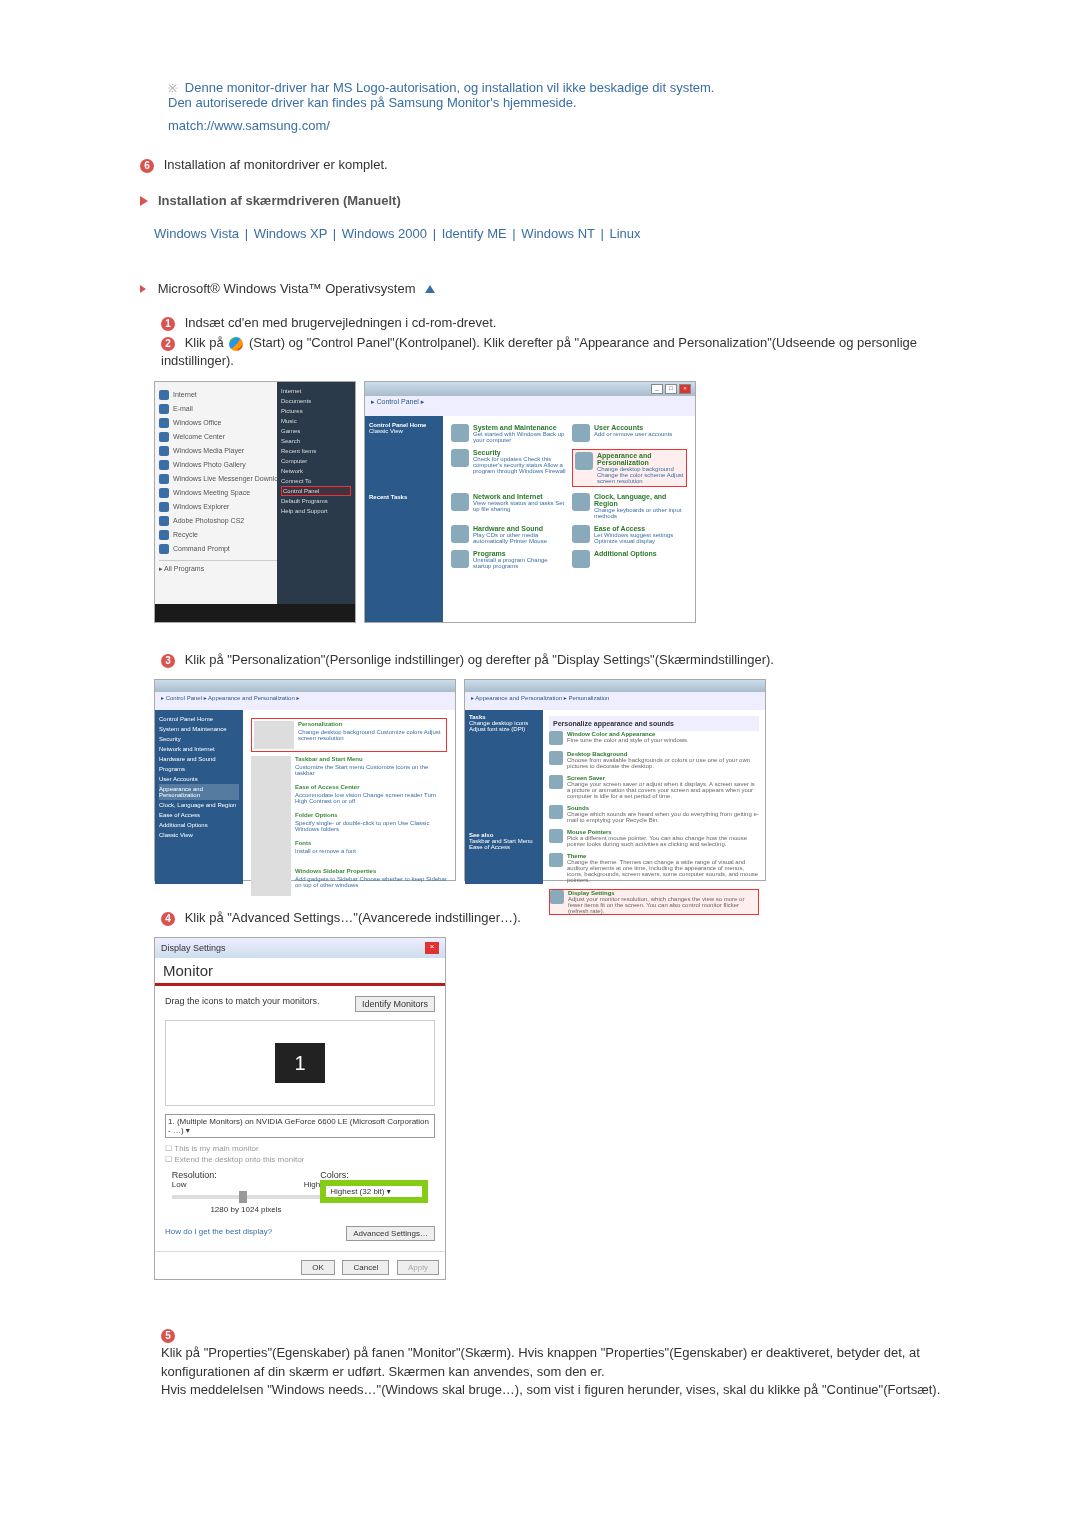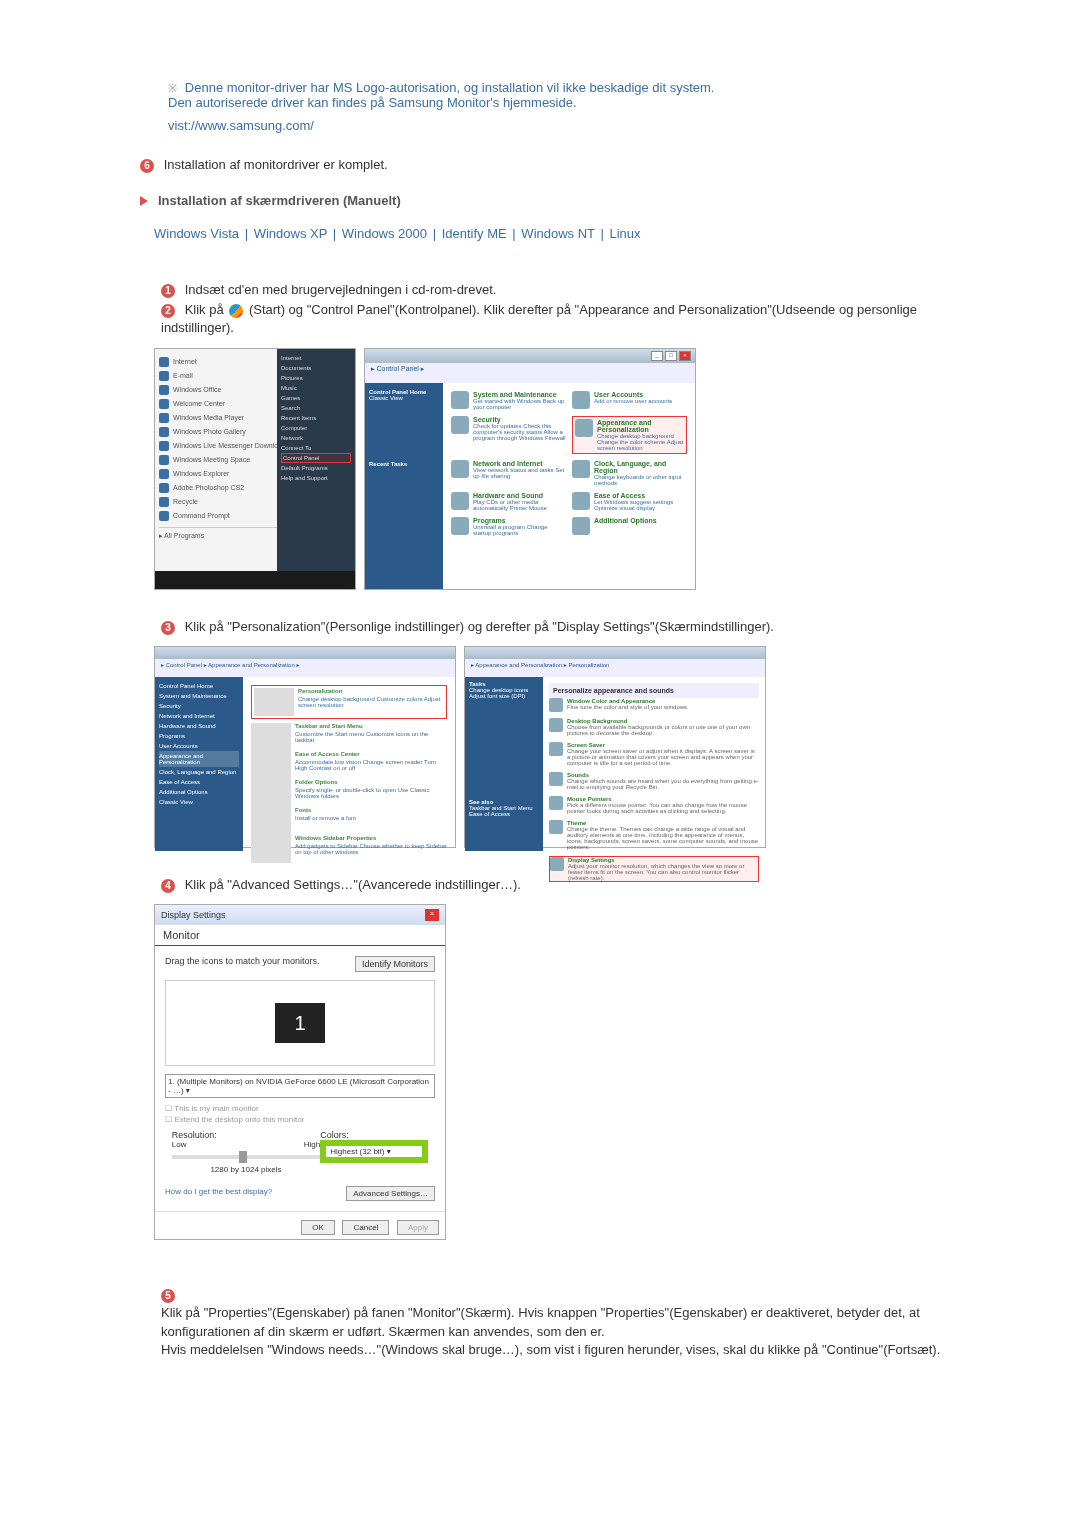--- a/index.html
+++ b/index.html
@@ -57,21 +57,21 @@
 .mock-d{width:300px;height:200px}
 .mock-d .hdr2{background:#eef;padding:4px;font-size:7px;color:#333;font-weight:bold}
 .mock-d .list{flex:1;padding:6px;font-size:6px}
 .mock-d .li{display:flex;gap:4px;margin-bottom:6px}
 .mock-d .li .ci{width:14px;height:14px;background:#8ab;border-radius:2px;flex-shrink:0}
 .mock-d .li .tt{color:#2b7a2b;font-weight:bold}
 .mock-d .li .dd{color:#666}
 .mock-e{width:290px}
 .mock-e .etitle{height:16px;background:linear-gradient(#eef,#cde);font-size:9px;padding:2px 6px;display:flex;justify-content:space-between;align-items:center}
 .mock-e .etitle .x{width:14px;height:12px;background:#d33;color:#fff;text-align:center;font-size:8px}
-.mock-e .tab{font-size:11px;padding:4px 8px;border-bottom:1px solid #b91c1c}
+.mock-e .tab{font-size:15px;padding:4px 8px;border-bottom:3px solid #b91c1c}
 .mock-e .eb{padding:10px;font-size:9px}
 .mock-e .drag-lbl{font-size:9px;color:#333}
 .mock-e .id-btn{float:right;border:1px solid #999;background:#eee;padding:2px 6px;font-size:9px}
 .mock-e .monbox{width:50px;height:40px;background:#222;color:#fff;font-size:20px;text-align:center;line-height:40px;margin:14px auto}
 .mock-e .sel{border:1px solid #999;padding:2px;font-size:8px;margin:6px 0}
 .mock-e .chk{font-size:8px;color:#999;margin:2px 0}
 .mock-e .row2{display:flex;justify-content:center;margin-top:6px}
 .mock-e .slider{height:4px;background:#ddd;position:relative;margin:6px 0}
 .mock-e .slider .h{position:absolute;width:8px;height:12px;background:#999;top:-4px;left:45%}
 .mock-e .res-txt{text-align:center;font-size:8px;margin:2px 0}
@@ -84,21 +84,21 @@
 </head>
 <body>
 
 <div class="page">
 
   <div class="note">
     <span class="asterisk">※</span>
     <span class="blue-link">Denne monitor-driver har MS Logo-autorisation, og installation vil ikke beskadige dit system.</span><br>
     <span class="blue-link">Den autoriserede driver kan findes på Samsung Monitor's hjemmeside.</span>
   </div>
-  <div class="url">vist://www.samsung.com/</div>
+  <div class="url">match://www.samsung.com/</div>
 
   <div class="item-line">
     <span class="red-num">6</span>
     <span>Installation af monitordriver er komplet.</span>
   </div>
 
   <div class="section-hdr">
     <span class="chev"></span>
     <span class="hdr-txt">Installation af skærmdriveren (Manuelt)</span>
   </div>
@@ -110,20 +110,25 @@
     <span class="sep">|</span>
     <span>Windows 2000</span>
     <span class="sep">|</span>
     <span>Identify ME</span>
     <span class="sep">|</span>
     <span>Windows NT</span>
     <span class="sep">|</span>
     <span>Linux</span>
   </div>
 
+  <div class="os-line">
+    <span class="chev-sm"></span>
+    <span>Microsoft® Windows Vista™ Operativsystem</span>
+    <span class="tri-up"></span>
+  </div>
 
   <div class="steps">
     <div class="step">
       <span class="red-num">1</span>
       <span>Indsæt cd'en med brugervejledningen i cd-rom-drevet.</span>
     </div>
     <div class="step">
       <span class="red-num">2</span>
       <span>Klik på </span>
       <span class="start-ico"></span>

